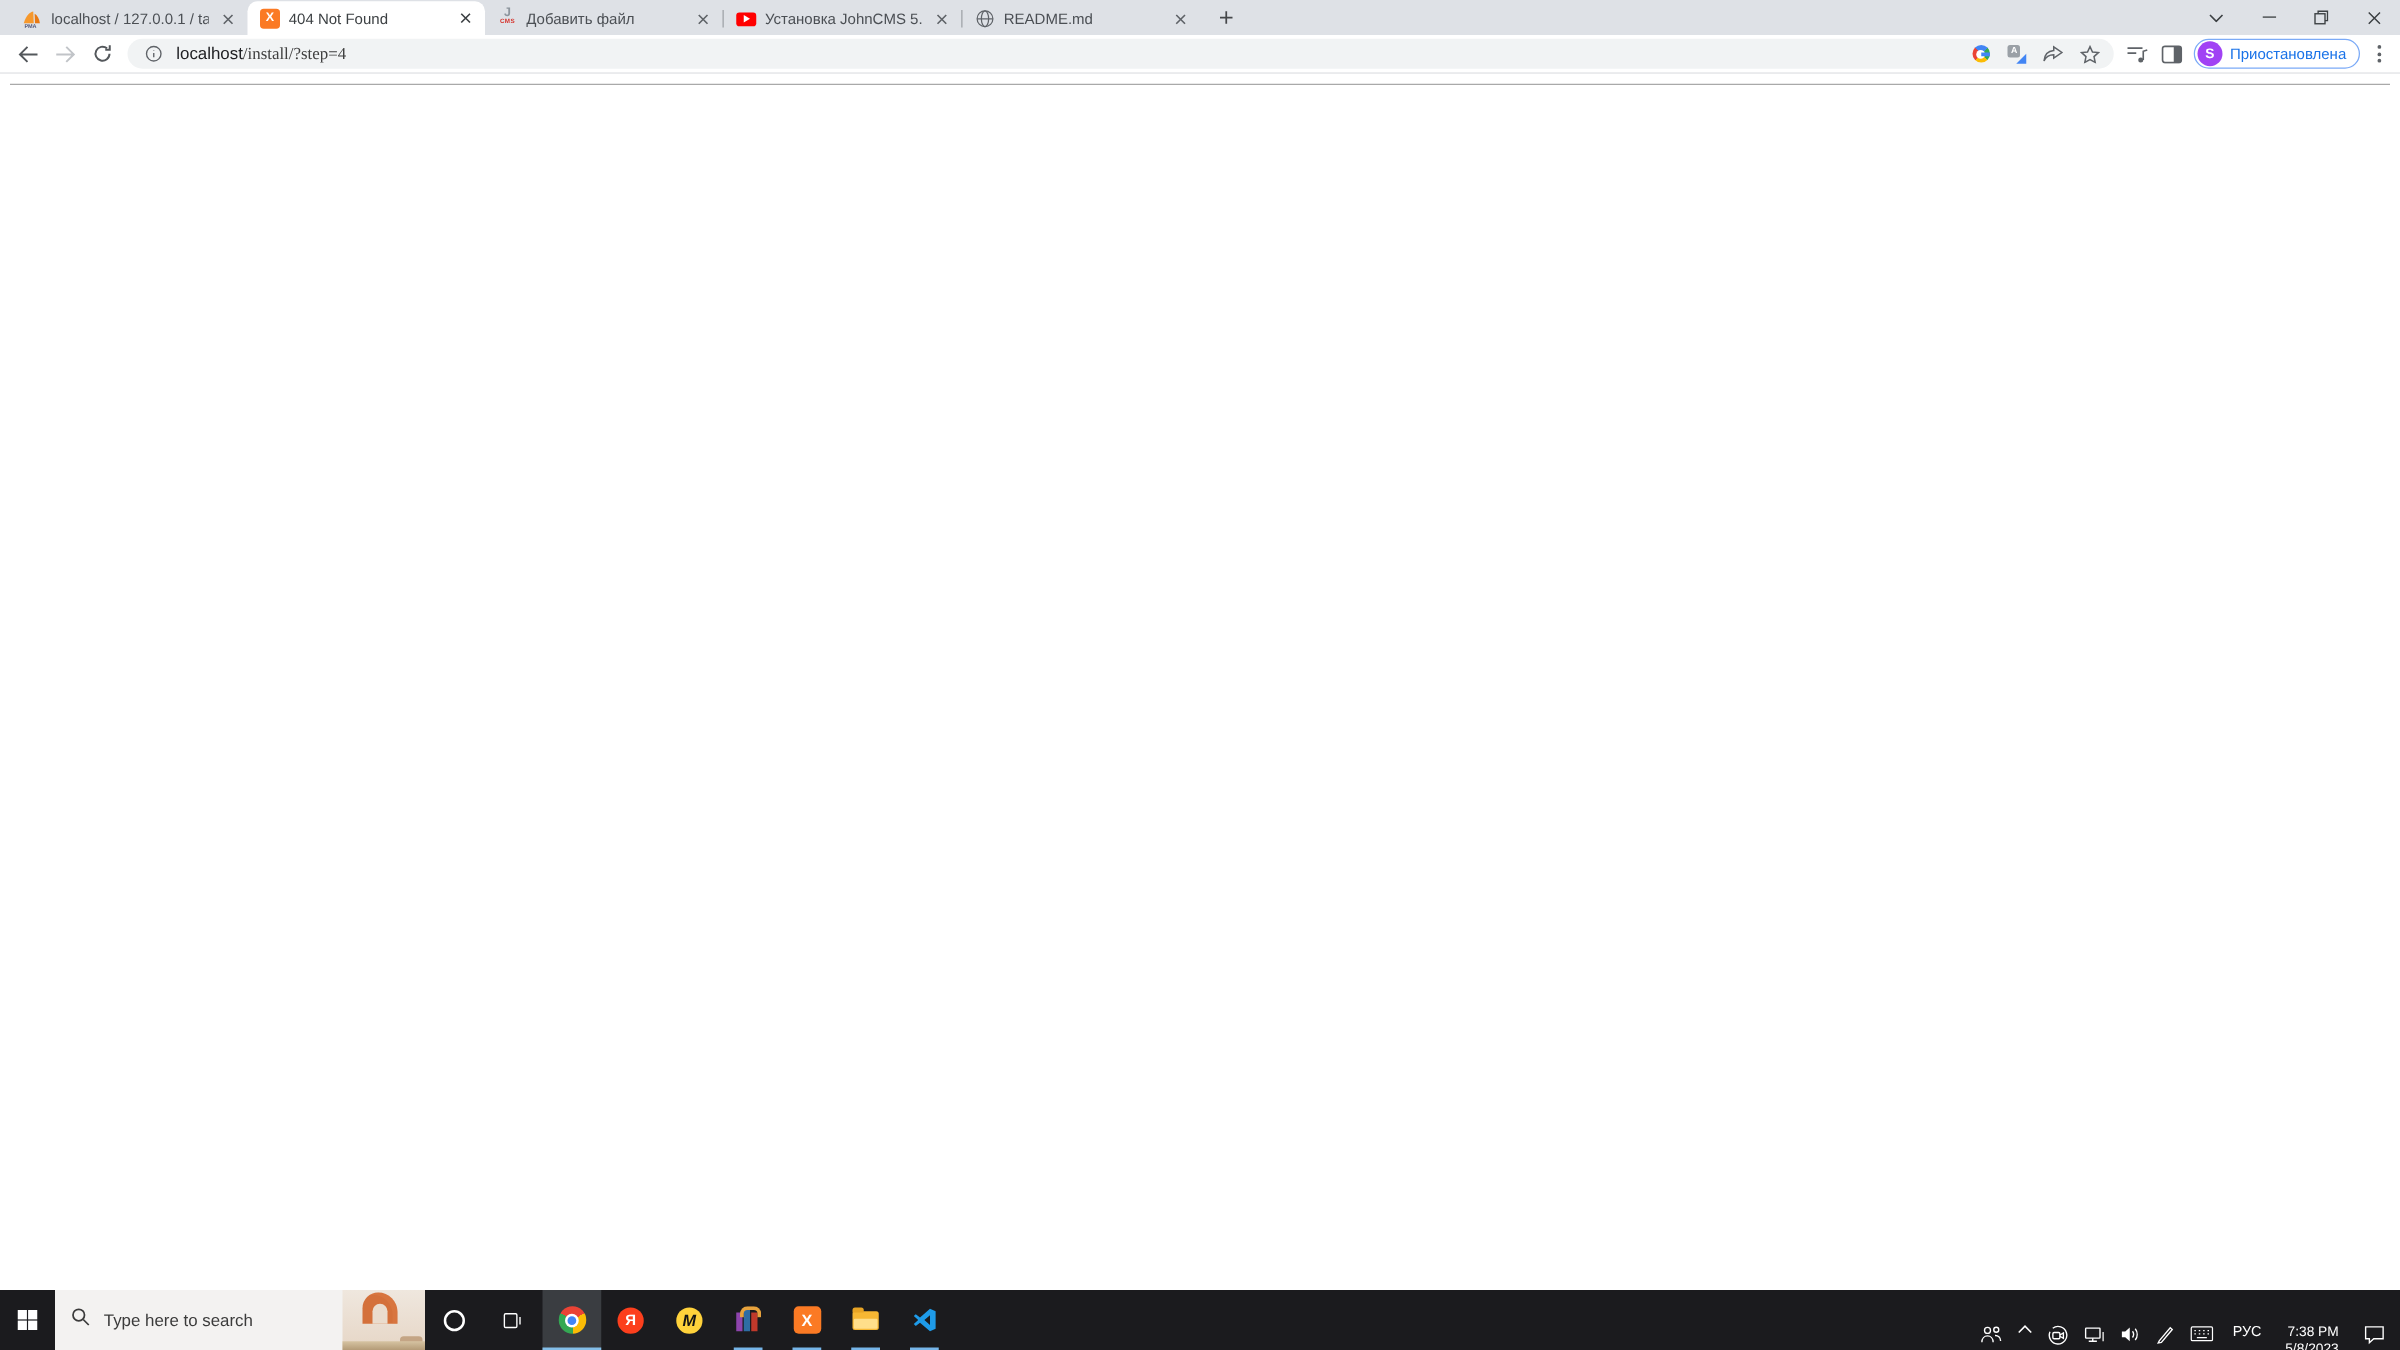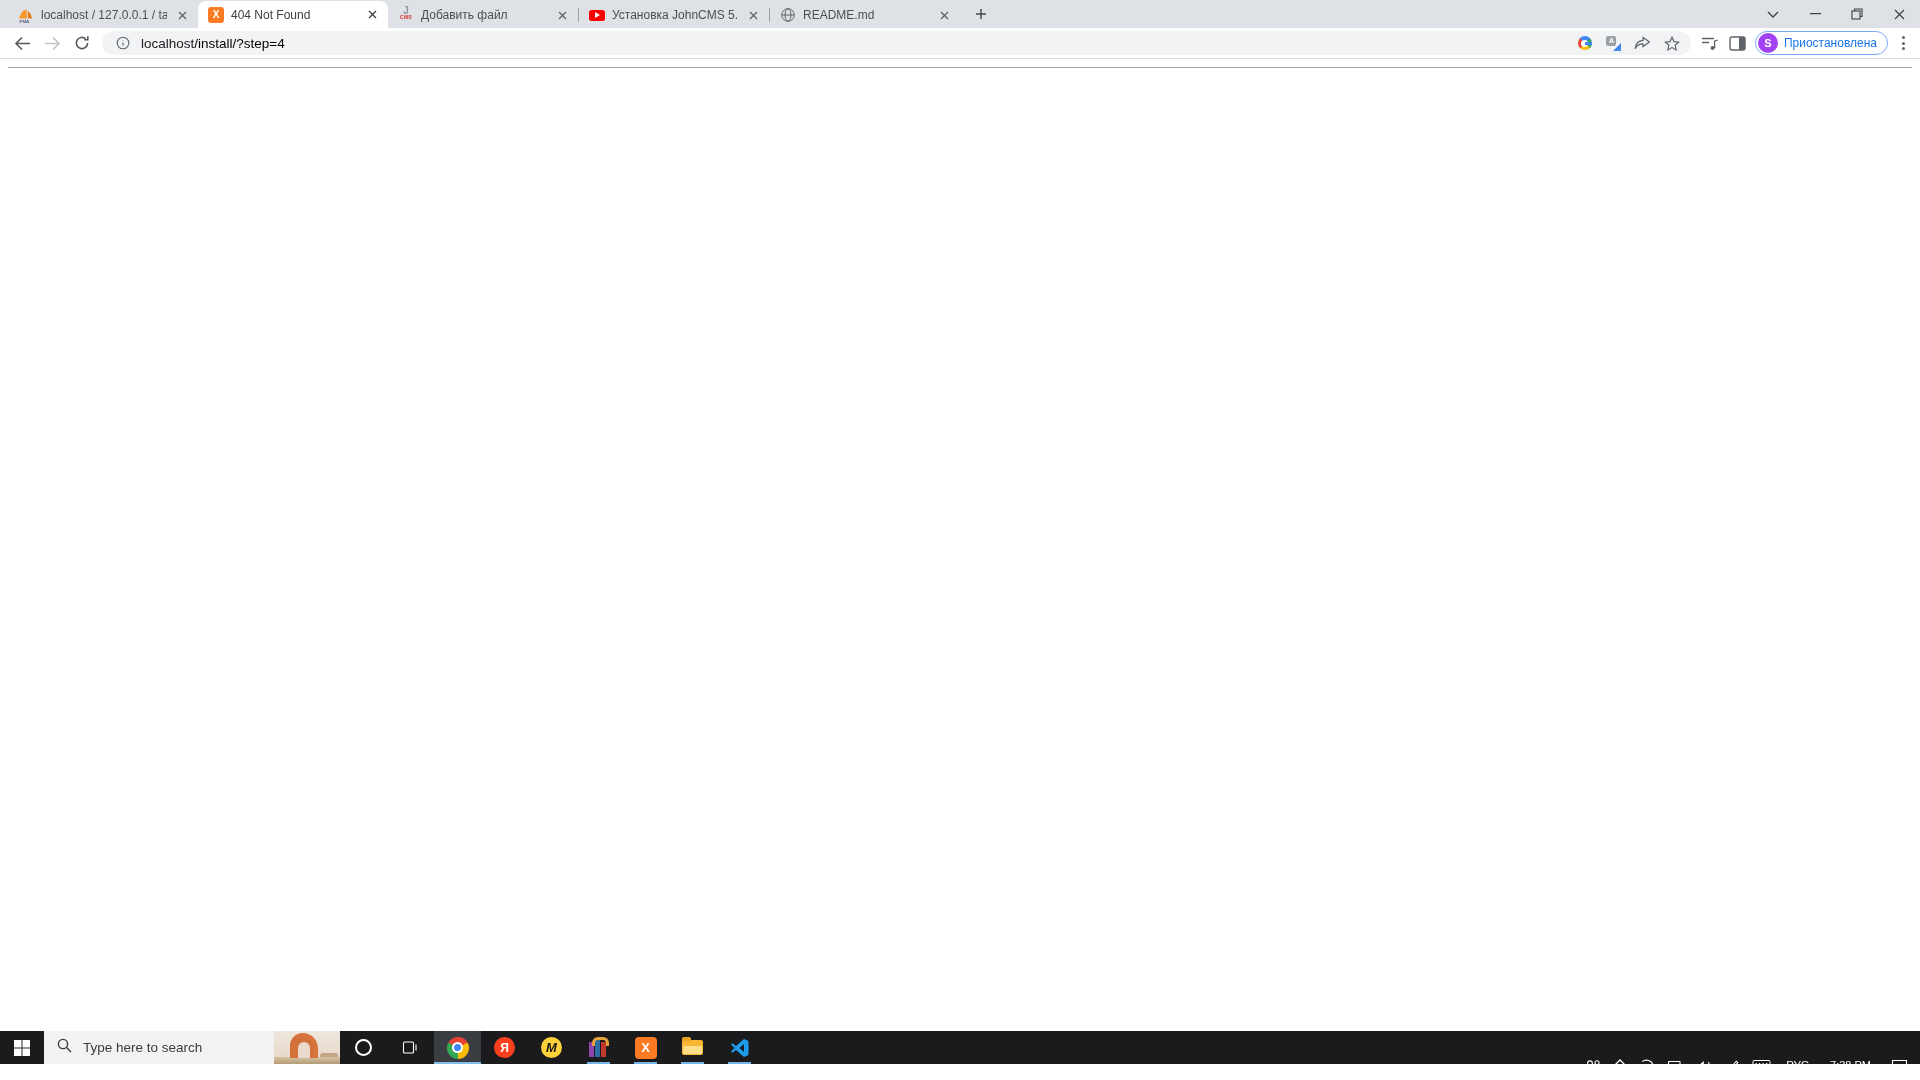--- a/index.html
+++ b/index.html
@@ -31,21 +31,21 @@
   .fav-youtube { width:16px; height:11px; background:#F00; border-radius:2.5px; }
   .fav-youtube::after { content:""; position:absolute; left:6px; top:50%; transform:translateY(-50%);
         border-left:5px solid #fff; border-top:3px solid transparent; border-bottom:3px solid transparent; }
 
   
   .toolbar { height:31px; background:#fff; border-bottom:1px solid #DADCE0; display:flex; align-items:center; padding:0 8px; gap:2px; flex:none; }
   .nav-btn { width:28px; height:28px; border-radius:50%; display:flex; align-items:center; justify-content:center; flex:none; }
   .omnibox { flex:1; height:24px; margin:0 6px 0 4px; background:#F1F3F4; border-radius:12px; display:flex; align-items:center; padding:0 8px 0 10px; gap:7px; }
   .url { font-size:13.5px; flex:1; white-space:nowrap; overflow:hidden; }
   .url .host { color:#202124; }
-  .url .path { color:#000000; }
+  .url .path { color:#404040;font-family:Liberation Serif, serif; }
   .box-icon { width:22px; height:22px; display:flex; align-items:center; justify-content:center; flex:none; }
   .right-cluster { display:flex; align-items:center; gap:6px; flex:none; }
 
   .g-icon { width:14px; height:14px; border-radius:50%; position:relative;
      background:conic-gradient(from -45deg,#4285F4 0 90deg,#34A853 90deg 180deg,#FBBC05 180deg 270deg,#EA4335 270deg 360deg); }
   .g-icon::before { content:""; position:absolute; inset:3.5px; background:#fff; border-radius:50%; }
   .g-icon::after { content:""; position:absolute; right:0; top:6px; width:7px; height:3px; background:#4285F4; }
 
   .tr-icon { width:15px; height:15px; position:relative; }
   .tr-icon .sq { position:absolute; left:0; top:0; width:10px; height:10px; background:#9AA0A6; border-radius:2px;
@@ -61,21 +61,21 @@
   .menu-dots i { width:3px; height:3px; border-radius:50%; background:#5F6368; }
 
   
   .content { flex:1; background:#fff; padding:8px; font-family:"Liberation Serif", serif; color:#000; overflow:hidden; }
   .content h1 { font-size:30px; font-weight:bold; margin:3px 0 19px 0; }
   .content p { font-size:16px; margin:0 0 13px 0; }
   .content hr { border:none; border-top:1px solid #A9A9A9; margin:0 0 7px 0; }
   .content address { font-style:italic; font-size:16.5px; }
 
   
-  .taskbar { position:absolute; left:0; right:0; bottom:16px; height:33px; background:#1B1B1E; display:flex; align-items:stretch; color:#fff; }
+  .taskbar { position:absolute; left:0; right:0; bottom:0; height:48px; background:#1B1B1E; display:flex; align-items:stretch; color:#fff; }
   .tb-btn { display:flex; align-items:center; justify-content:center; position:relative; flex:none; }
   .start-btn { width:44px; }
   .searchbox { width:296px; background:#F3F2F1; display:flex; align-items:center; gap:9px; padding-left:13px; position:relative; overflow:hidden; flex:none; }
   .searchbox input { border:none; outline:none; background:transparent; font-size:13.5px; color:#222; width:150px; font-family:"Liberation Sans",sans-serif; }
   .searchbox input::placeholder { color:#3B3B3B; opacity:1; }
   .arch-img { position:absolute; right:0; top:0; bottom:0; width:66px; background:linear-gradient(#EFE7DE,#E6D6C6); }
   .arch-img .arch { position:absolute; left:16px; top:2px; width:28px; height:25px; background:#D4703A; border-radius:13px 16px 0 0;
                     box-shadow:inset -4px 2px 0 #E8885238; }
   .arch-img .arch::after { content:""; position:absolute; left:8px; top:9px; width:12px; height:16px; background:#EADCCD; border-radius:6px 6px 0 0; }
   .arch-img .ground { position:absolute; bottom:0; left:0; right:0; height:7px; background:linear-gradient(#D6C3A2,#B49B77); }

